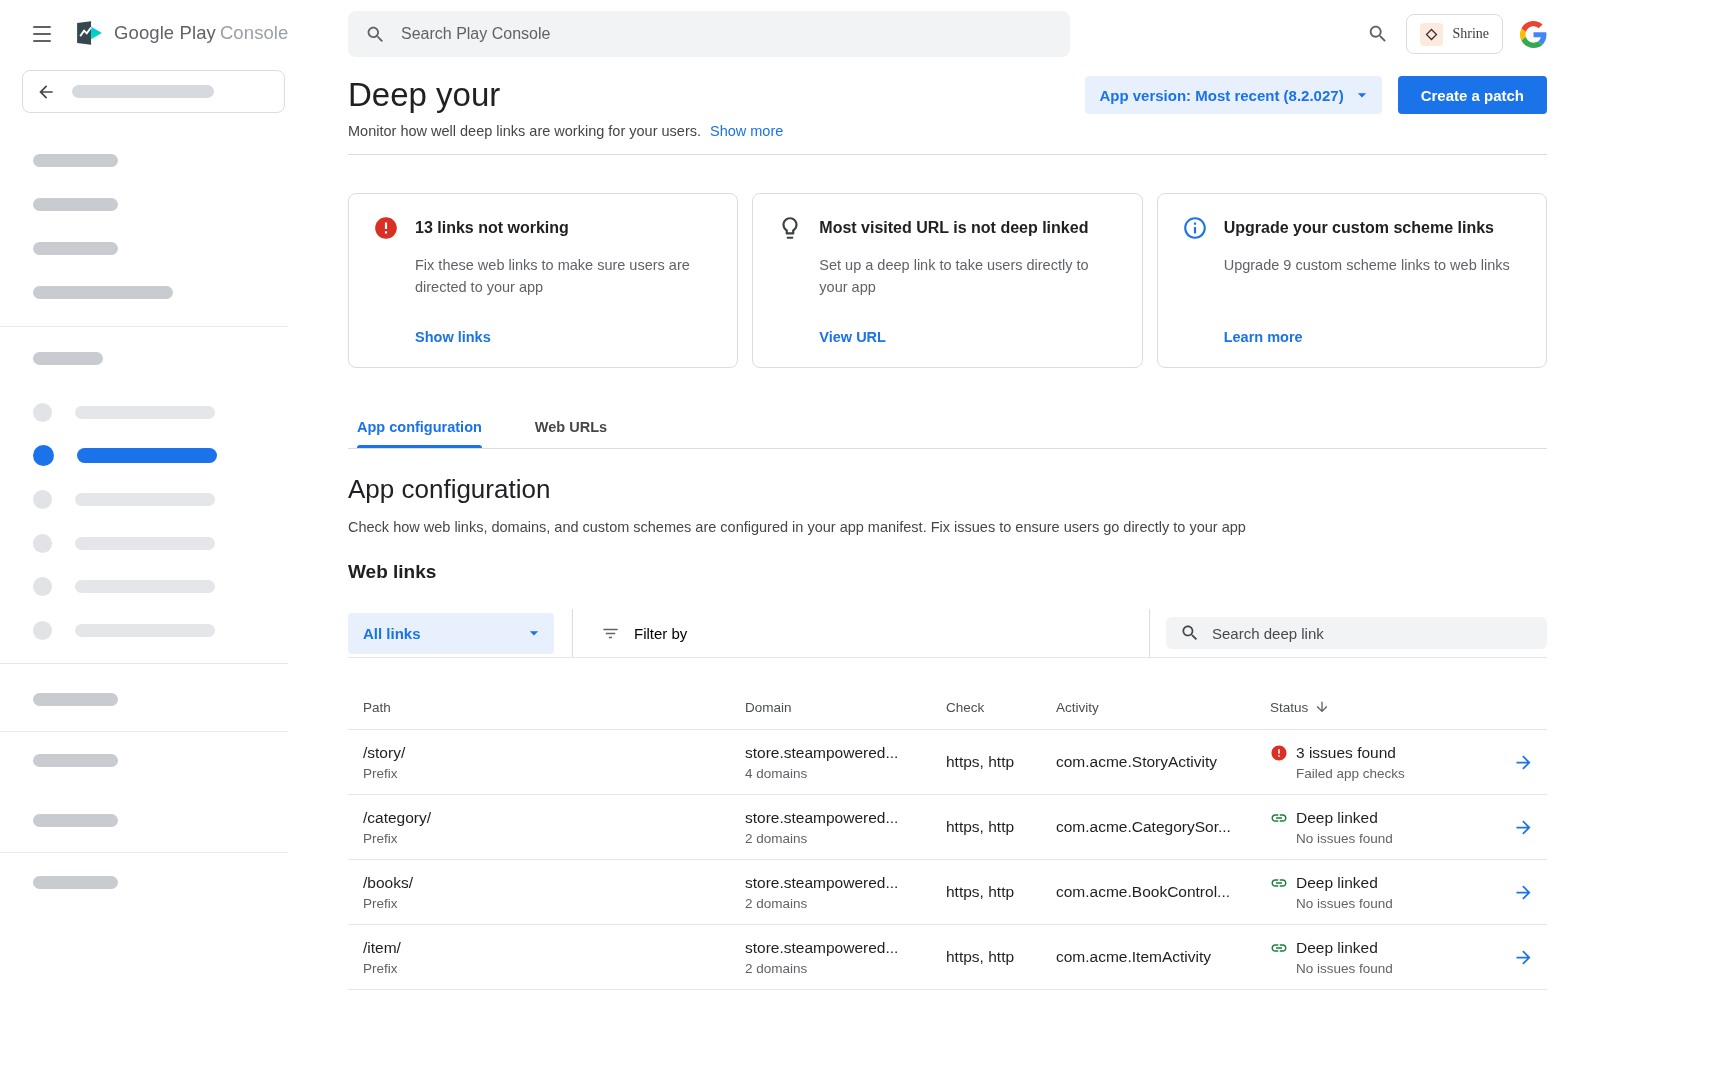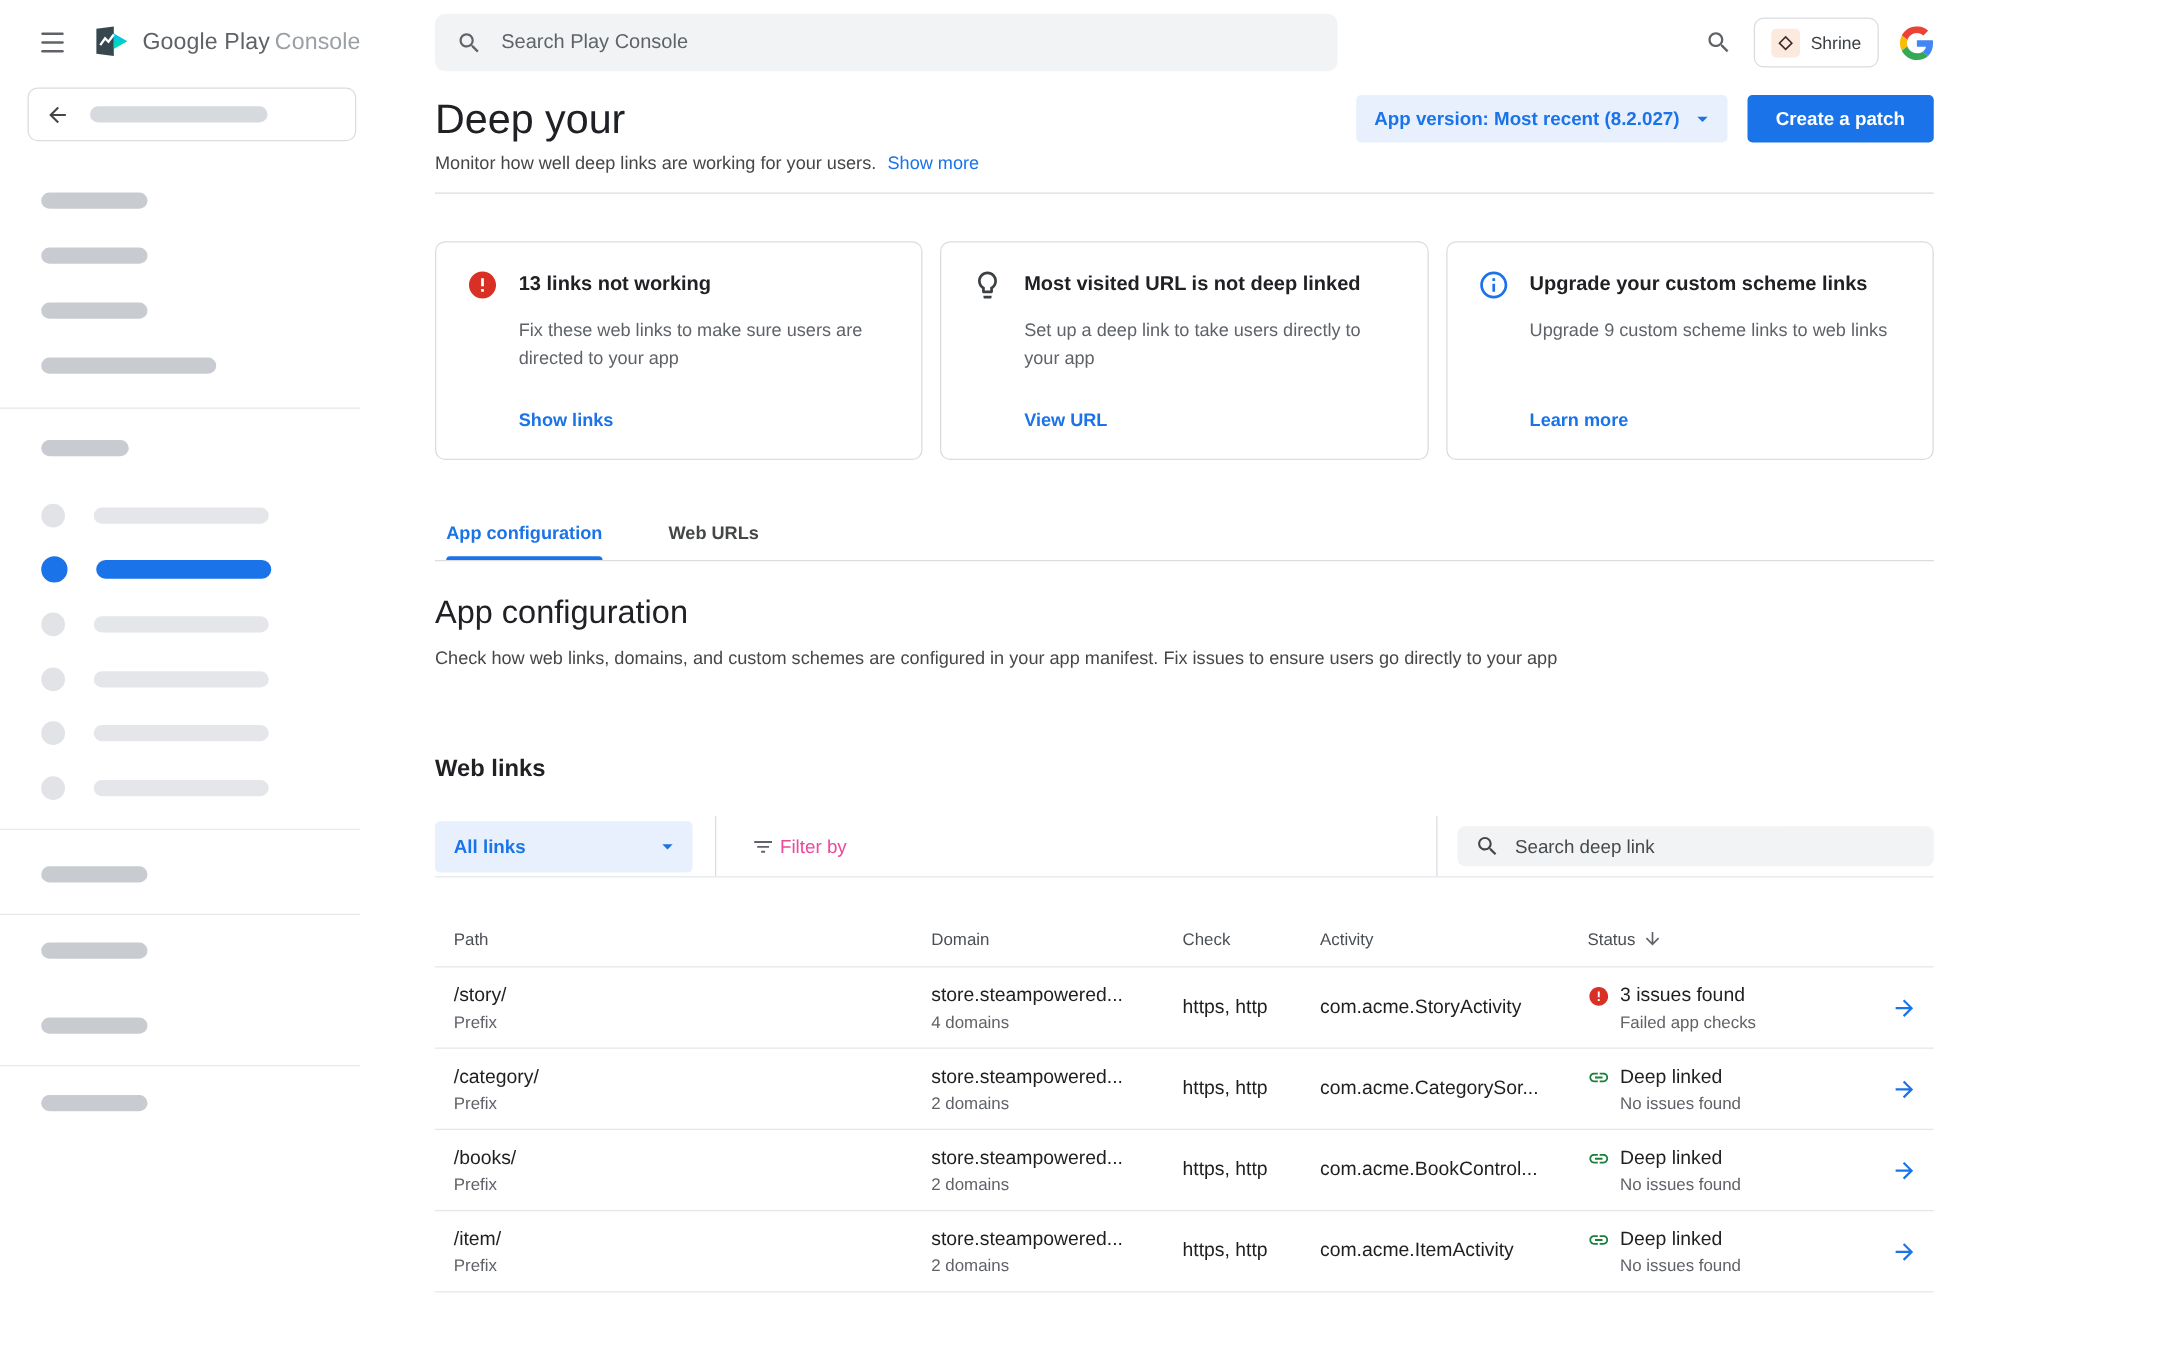--- a/index.html
+++ b/index.html
@@ -29,21 +29,21 @@
   .main { position:absolute; left:288px; top:0; width:1440px; height:1080px; padding:0 181px 0 60px; }
 
   .topbar { position:relative; height:68px; }
   .search-pill { position:absolute; left:0; top:11px; width:722px; height:46px; background:#f1f3f4; border-radius:8px; display:flex; align-items:center; padding:0 17px; gap:15px; }
   .search-pill svg { width:21px; height:21px; fill:#5f6368; flex:none; }
   .search-pill input { flex:1; border:none; background:transparent; outline:none; font-size:16px; color:#3c4043; font-family:inherit; }
   .search-pill input::placeholder { color:#5f6368; opacity:1; }
   .top-right { position:absolute; right:0; top:14px; display:flex; align-items:center; gap:17px; }
   .icon-btn { background:none; border:none; cursor:pointer; display:flex; }
   .icon-btn svg { width:22px; height:22px; fill:#5f6368; }
-  .account-pill { display:flex; align-items:center; gap:9px; height:40px; padding:0 13px; border:1px solid #dadce0; border-radius:8px; background:#fff; cursor:pointer; font-family:Liberation Sans, sans-serif; }
+  .account-pill { display:flex; align-items:center; gap:9px; height:40px; padding:0 13px; border:1px solid #dadce0; border-radius:8px; background:#fff; cursor:pointer; font-family:Liberation Serif, serif; }
   .app-ic { width:23px; height:23px; border-radius:4px; background:#fdeade; display:flex; align-items:center; justify-content:center; }
   .app-ic svg { width:15px; height:15px; stroke:#3c2a2e; fill:none; stroke-width:2; }
   .account-name { font-size:14px; color:#3c4043; }
   .g-logo { width:27px; height:27px; cursor:pointer; }
 
   .head-row { display:flex; justify-content:space-between; align-items:center; margin-top:8px; }
   h1 { font-size:33px; font-weight:400; color:#202124; }
   .head-actions { display:flex; align-items:center; gap:16px; }
   .version-chip { display:flex; align-items:center; gap:8px; height:38px; padding:0 10px 0 14px; background:#e8f0fe; border:none; border-radius:4px; color:#1a73e8; font-size:15px; font-weight:700; cursor:pointer; font-family:inherit; }
   .version-chip svg { width:20px; height:20px; fill:#1a73e8; }
@@ -65,28 +65,28 @@
   .card-action { margin:auto 0 0 42px; font-size:14.5px; font-weight:700; color:#1a73e8; text-decoration:none; cursor:pointer; }
 
   .tabs { display:flex; gap:53px; border-bottom:1px solid #dadce0; margin-top:43px; padding-left:9px; }
   .tab { position:relative; padding:8px 0 13px; font-size:14.5px; font-weight:700; color:#444746; cursor:pointer; background:none; border:none; font-family:inherit; }
   .tab.active { color:#1a73e8; }
   .tab.active::after { content:""; position:absolute; left:0; right:0; bottom:0; height:3px; background:#1a73e8; border-radius:3px 3px 0 0; }
 
   .config h2 { margin-top:25px; font-size:26px; font-weight:400; color:#202124; }
   .config p { margin-top:14px; font-size:14.5px; color:#474747; }
 
-  .weblinks h3 { margin-top:70px; font-size:19px; font-weight:700; color:#202124; }
+  .weblinks h3 { margin-top:26px; font-size:19px; font-weight:700; color:#202124; }
 
   .toolbar { display:flex; align-items:center; margin-top:26px; height:49px; border-bottom:1px solid #e4e7ea; }
   .links-select { width:206px; height:41px; background:#e8f0fe; border:none; border-radius:4px; display:flex; align-items:center; justify-content:space-between; padding:0 10px 0 15px; color:#1a73e8; font-size:15px; font-weight:700; cursor:pointer; font-family:inherit; }
   .links-select svg { width:20px; height:20px; fill:#1a73e8; }
   .tb-div { width:1px; height:48px; background:#dadce0; }
   .tb-div.d1 { margin-left:18px; }
-  .filter-by { display:flex; align-items:center; gap:4px; margin-left:28px; color:#ec4899; font-size:15px; cursor:pointer; }
+  .filter-by { display:flex; align-items:center; gap:14px; margin-left:28px; color:#000000; font-size:15px; cursor:pointer; }
   .filter-by svg { width:19px; height:19px; fill:#5f6368; }
   .tb-spacer { flex:1; }
   .tb-search { width:381px; height:32px; margin-left:16px; background:#f1f3f4; border-radius:6px; display:flex; align-items:center; gap:12px; padding:0 14px; }
   .tb-search svg { width:20px; height:20px; fill:#444746; flex:none; }
   .tb-search input { flex:1; border:none; background:transparent; outline:none; font-size:15px; color:#3c4043; font-family:inherit; }
   .tb-search input::placeholder { color:#454a4e; opacity:1; }
 
   .thead, .trow { display:grid; grid-template-columns:382px 201px 110px 214px 1fr 48px; padding-left:15px; align-items:center; }
   .thead { height:72px; align-items:end; padding-bottom:14px; border-bottom:1px solid #e4e7ea; }
   .th { font-size:13.5px; color:#4a4f54; display:flex; align-items:center; gap:6px; }

